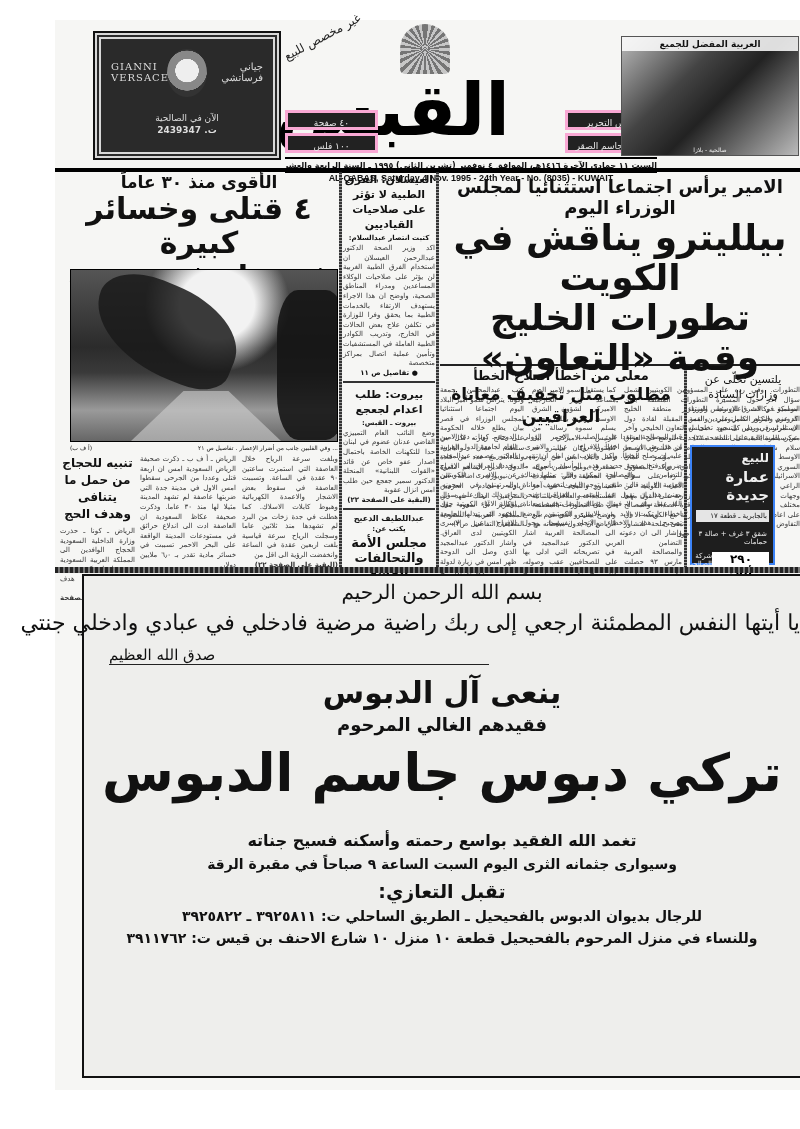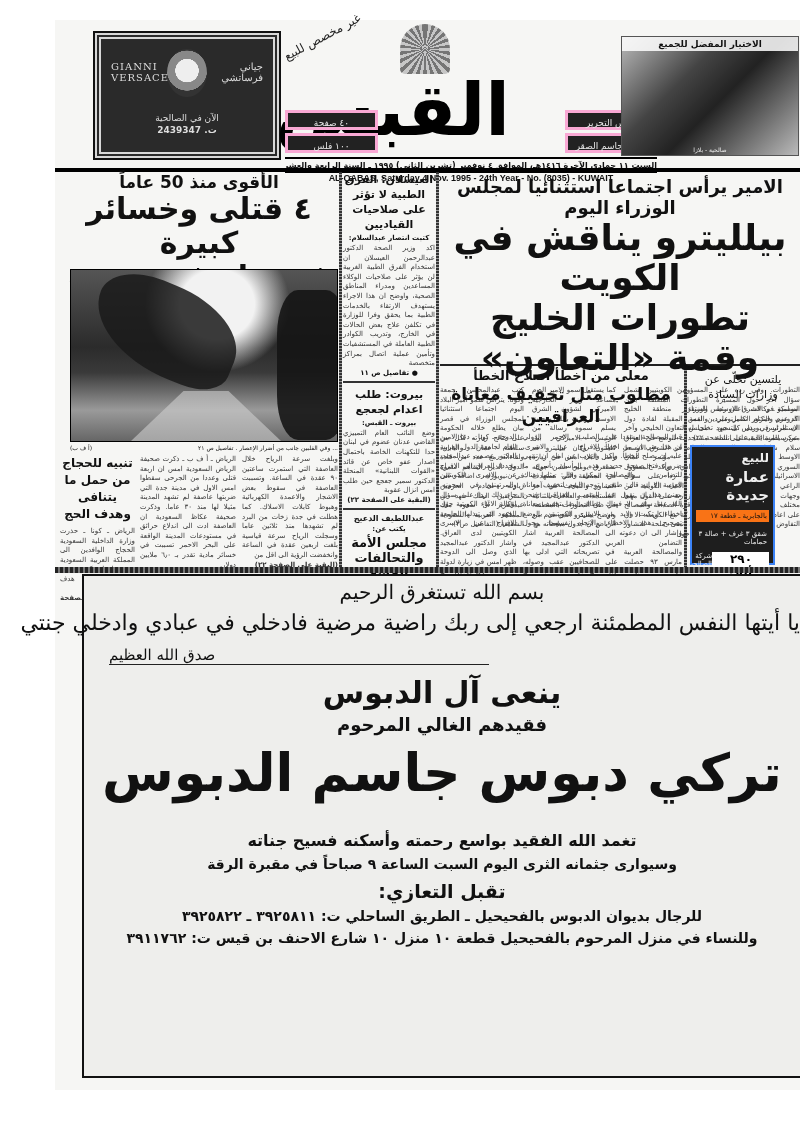--- a/index.html
+++ b/index.html
@@ -63,21 +63,21 @@
   .iraqi .kicker { font-size: 13px; }
   .iraqi .headline-m { font-size: 17px; font-weight: 900; line-height: 22px; text-align: center; }
   .iraqi .cols { display: flex; flex-direction: row-reverse; gap: 6px; margin-top: 6px; }
   .iraqi .cols > div { flex: 1; }
 
   .yeltsin { position: absolute; left: 688px; top: 372px; width: 110px; text-align: center; }
   .yeltsin .h { font-size: 11px; font-weight: normal; line-height: 15px; }
   .sale-ad { position: absolute; left: 690px; top: 445px; width: 85px; height: 120px; background: #1e1e1e; border: 2px solid #3b82f6; color: #eee; text-align: right; padding: 4px; }
   .sale-ad .t1 { font-size: 12px; font-weight: bold; }
   .sale-ad .t2 { font-size: 15px; font-weight: bold; margin-top: 3px; }
-  .sale-ad .t3 { font-size: 7px; margin-top: 6px; background: #f97316; color: #111; padding: 2px; }
+  .sale-ad .t3 { font-size: 7px; margin-top: 6px; background: #e5e5e5; color: #111; padding: 2px; }
   .sale-ad .t4 { font-size: 7px; margin-top: 4px; display: flex; justify-content: space-between; }
   .sale-ad .price-tag { background: #fff; color: #000; font-weight: bold; padding: 0 17px; font-size: 12px; }
 
   .rule-mid { position: absolute; left: 55px; top: 567px; width: 745px; height: 6px; background: repeating-linear-gradient(to right, #222 0 3px, #777 3px 5px); }
 
   
   .obit { position: absolute; left: 82px; top: 574px; width: 718px; height: 504px; border: 2px solid #111; border-right: none; background: #eeeeec; text-align: center; }
   .obit .basmala { font-family: "DejaVu Serif", serif; font-size: 20px; margin-top: 4px; }
   .obit .verse { font-family: "DejaVu Serif", serif; font-size: 22px; margin-top: 6px; white-space: nowrap; }
   .obit .verse-end { position: absolute; left: 25px; top: 70px; width: 380px; font-family: "DejaVu Serif", serif; font-size: 15px; text-align: left; border-bottom: 1px solid #222; }
@@ -112,21 +112,21 @@
     <div>٤٠ صفحة</div>
     <div>١٠٠ فلس</div>
   </div>
   <div class="editor-box ar">
     <div>رئيس التحرير</div>
     <div>محمد جاسم الصقر</div>
   </div>
   <div class="dateline-ar ar">السبت ١١ جمادى الآخرة ١٤١٦هـ، الموافق ٤ نوفمبر (تشرين الثاني) ١٩٩٥ ـ السنة الرابعة والعشرون ـ العدد ٨٠٣٥ ـ الكويت</div>
   <div class="dateline-en">AL-QABAS, Saturday 4 Nov. 1995 - 24th Year - No. (8035) - KUWAIT</div>
   <div class="mall-ad">
-    <div class="mall-title ar">الاختيار المفضل للجميع</div>
+    <div class="mall-title ar">العربية المفضل للجميع</div>
     <div class="mall-foot ar">صالحية - بلازا</div>
   </div>
 </div>
 <div class="rule-top"></div>
 
 <div class="col-rule" style="left:339px;top:172px;height:395px;"></div>
 <div class="col-rule" style="left:436px;top:172px;height:395px;"></div>
 <div class="col-rule" style="left:684px;top:368px;height:199px;"></div>
 <div style="position:absolute;left:440px;top:364px;width:360px;height:2px;background:#222;"></div>
 
@@ -156,21 +156,21 @@
   <div class="s-by" style="font-size:8px;">عبداللطيف الدعيج</div>
   <div class="s-by">يكتب عن:</div>
   <div class="s-head" style="font-size:13px;">مجلس الأمة والتحالفات الهشة</div>
   <div class="s-ref">● التفاصيل ص ٢٣</div>
   <div class="s-sep"></div>
   <div class="s-head">مقالات</div>
   <div class="s-ref">● ص ٣٢</div>
 </div>
 
 <div class="storm ar">
-  <div class="kicker">الأقوى منذ 50 عاماً</div>
+  <div class="kicker">الأقوى منذ ٣٠ عاماً</div>
   <div class="headline-l">٤ قتلى وخسائر كبيرة</div>
   <div class="headline-l">في عاصفة ضربت جدّة</div>
   <div class="storm-photo">
     <div class="tree1"></div>
       <div class="tree2"></div>
       <div class="road"></div>
   </div>
   <div class="storm-caption">
     <span>... وفي القلبين جانب من أضرار الإعصار . تفاصيل ص ٢١</span>
     <span>(أ ف ب)</span>
@@ -211,21 +211,21 @@
   <div class="t3" style="background:transparent;color:#eee;">شقق ٣ غرف + صالة ٣ حمامات</div>
   <div class="t4">
     <span class="price-tag">٢٩٠ ألف</span>
     <span>شركة الصالحية للعقار</span>
   </div>
 </div>
 
 <div class="rule-mid"></div>
 
 <div class="obit ar">
-  <div class="basmala">بسم الله تستغرق الرحيم</div>
+  <div class="basmala">بسم الله الرحمن الرحيم</div>
   <div class="verse">يا أيتها النفس المطمئنة ارجعي إلى ربك راضية مرضية فادخلي في عبادي وادخلي جنتي</div>
   <div class="verse-end">صدق الله العظيم</div>
   <div class="announce">ينعى آل الدبوس</div>
   <div class="sub">فقيدهم الغالي المرحوم</div>
   <div class="name">تركي دبوس جاسم الدبوس</div>
   <div class="prayer">تغمد الله الفقيد بواسع رحمته وأسكنه فسيح جناته</div>
   <div class="burial">وسيوارى جثمانه الثرى اليوم السبت الساعة ٩ صباحاً في مقبرة الرقة</div>
   <div class="condol-head">تقبل التعازي:</div>
   <div class="men">للرجال بديوان الدبوس بالفحيحيل ـ الطريق الساحلي ت: ٣٩٢٥٨١١ ـ ٣٩٢٥٨٢٢</div>
   <div class="women">وللنساء في منزل المرحوم بالفحيحيل قطعة ١٠ منزل ١٠ شارع الاحنف بن قيس ت: ٣٩١١٧٦٢</div>

